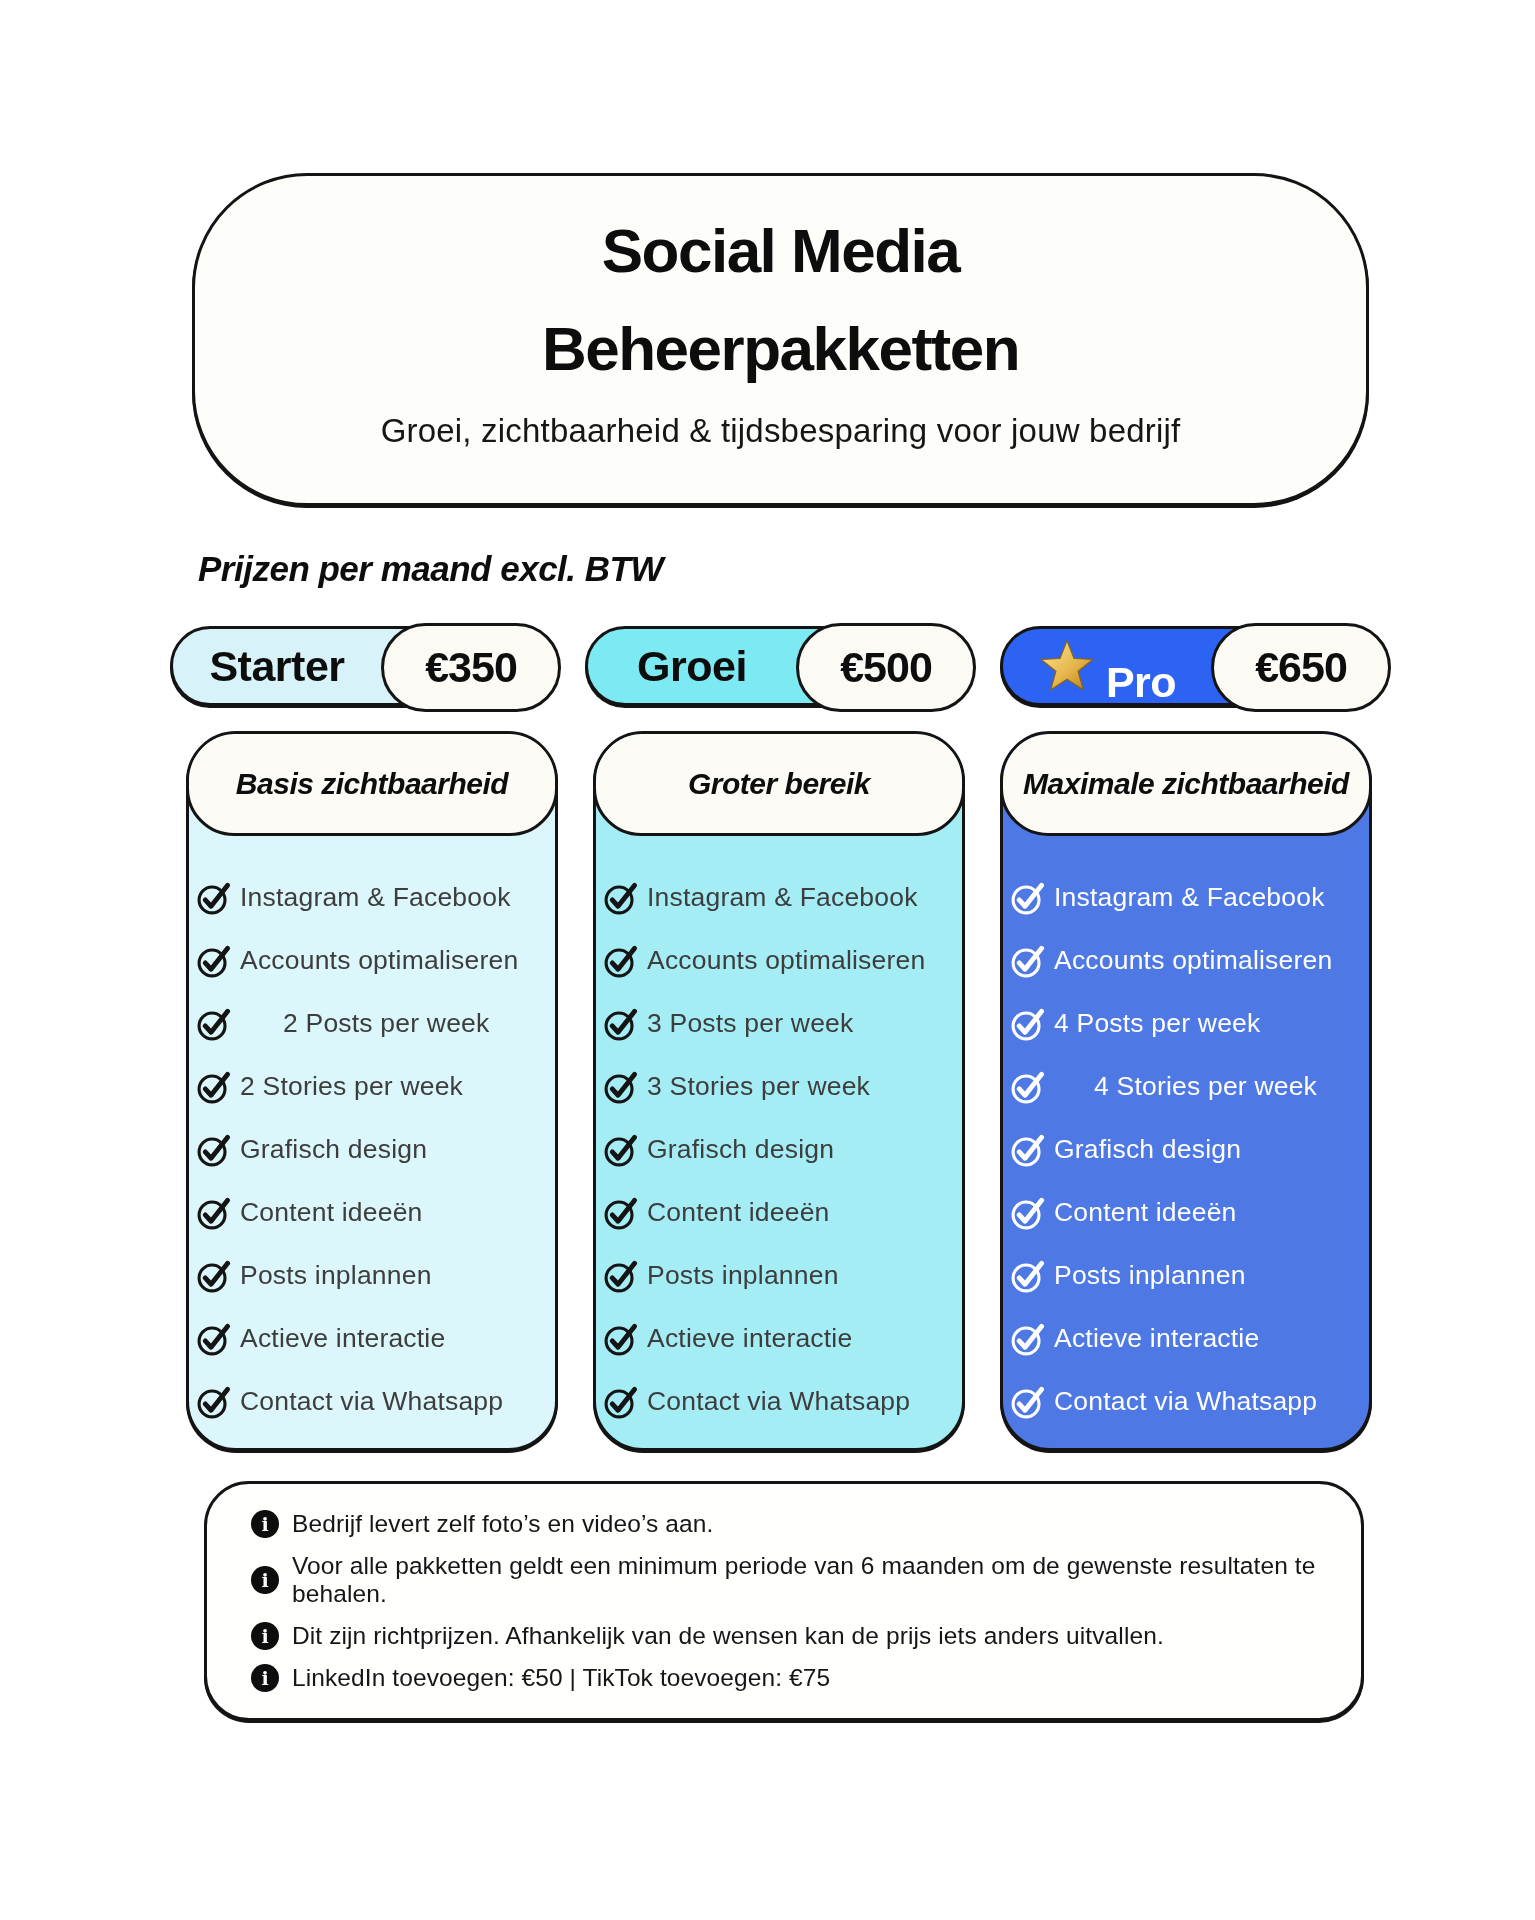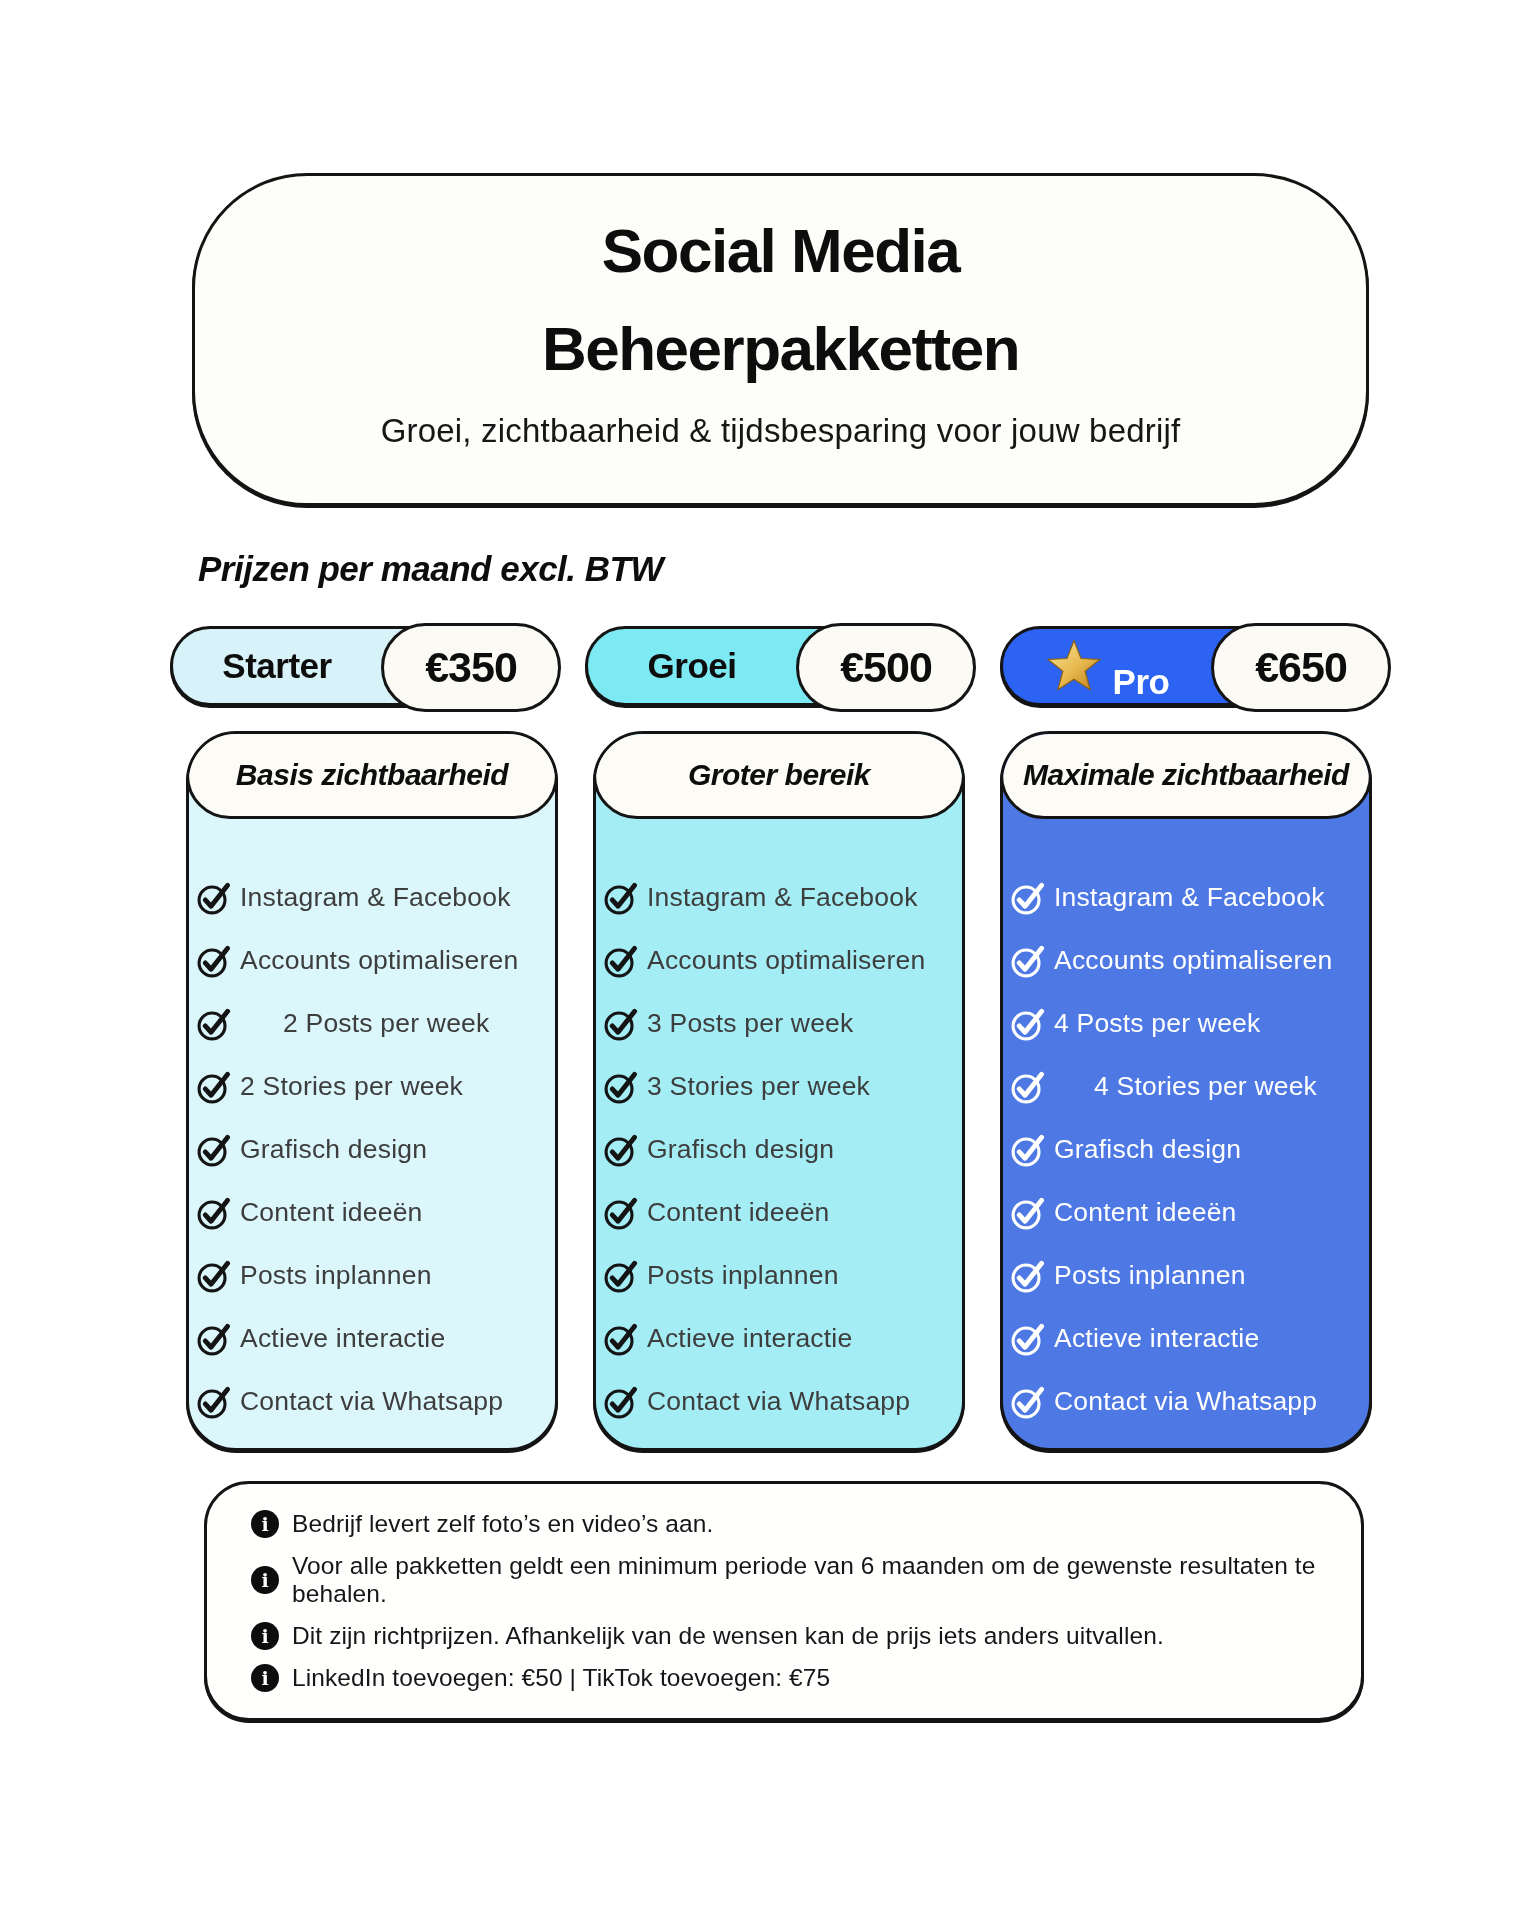--- a/index.html
+++ b/index.html
@@ -26,39 +26,39 @@
 
   
   .pills-row { position:absolute; left:170px; top:626px; display:flex; gap:27px; }
   .plan-pill {
     position:relative; width:388px; height:80px;
     border:3px solid #141414; border-radius:45px; box-shadow:0 2px 0 #141414;
   }
   .plan-pill-label {
     position:absolute; left:6px; top:0; bottom:0; right:180px;
     display:flex; align-items:center; justify-content:center; gap:8px;
-    font-size:35px; font-weight:800; letter-spacing:-0.5px;
+    font-size:43px; font-weight:800; letter-spacing:-0.5px;
   }
   .price-pill {
     position:absolute; right:-6px; top:-6px; width:180px; height:89px;
     background:#fbfaf4; border:3px solid #141414; border-radius:45px;
     display:flex; align-items:center; justify-content:center;
     font-size:43px; font-weight:800; color:#0d0d0d; letter-spacing:-1px;
   }
   .star-icon { width:58px; height:58px; flex:0 0 auto; margin-right:2px; }
 
   
   .plans-row { position:absolute; left:186px; top:731px; display:flex; gap:35px; }
   .plan-card {
     position:relative; width:372px; height:720px;
     border:3px solid #141414; border-radius:50px; box-shadow:0 2px 0 #141414;
     overflow:hidden;
   }
   .plan-card-header {
-    position:absolute; top:-3px; left:-3px; right:-3px; height:88px;
+    position:absolute; top:-3px; left:-3px; right:-3px; height:105px;
     background:#fcfbf6; border:3px solid #141414; border-radius:48px;
     display:flex; align-items:center; justify-content:center;
     font-size:30px; font-weight:bold; font-style:italic; color:#0d0d0d; letter-spacing:-0.5px;
   }
   .features { position:absolute; top:86px; left:0; right:0; bottom:0; padding:46px 6px 0 6px; }
   .feature-row { display:flex; align-items:center; height:63px; gap:8px; }
   .check-icon { width:37px; height:37px; flex:0 0 auto; }
   .feature-label { font-size:26.5px; letter-spacing:0.2px; white-space:nowrap; }
 
   

